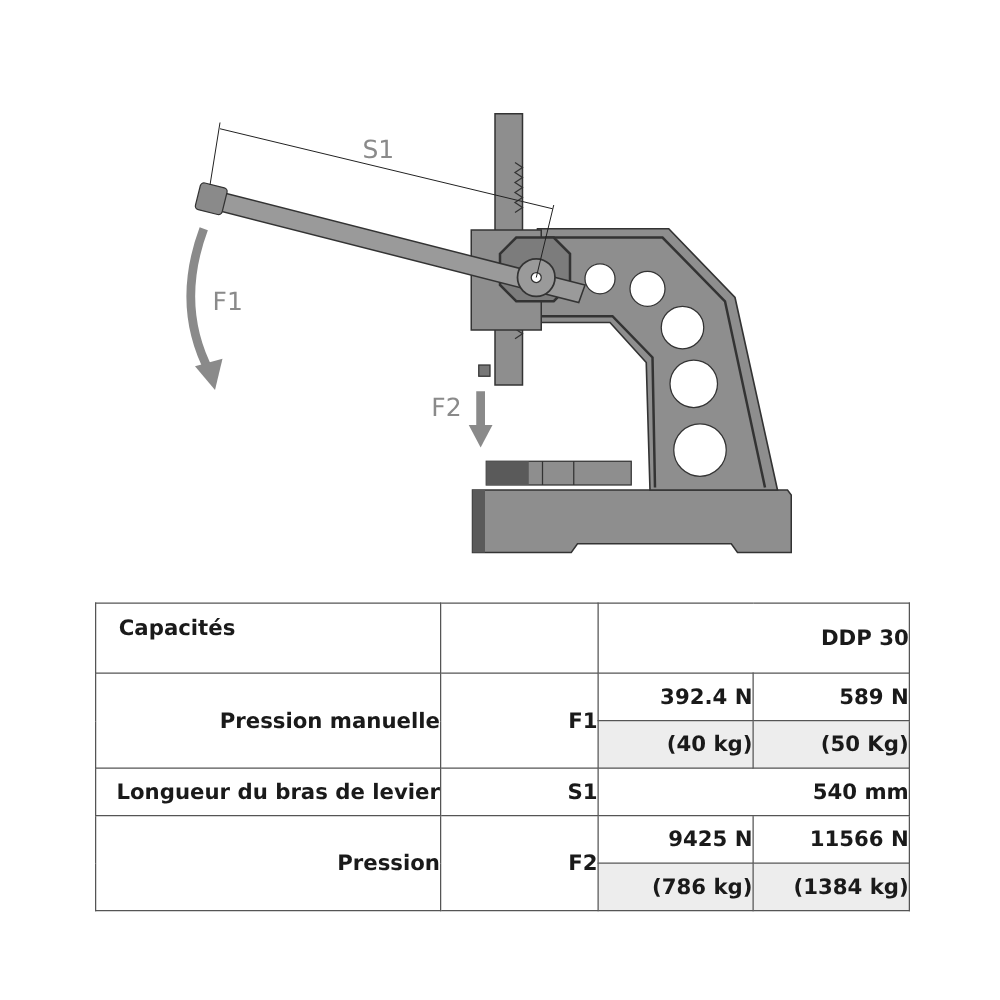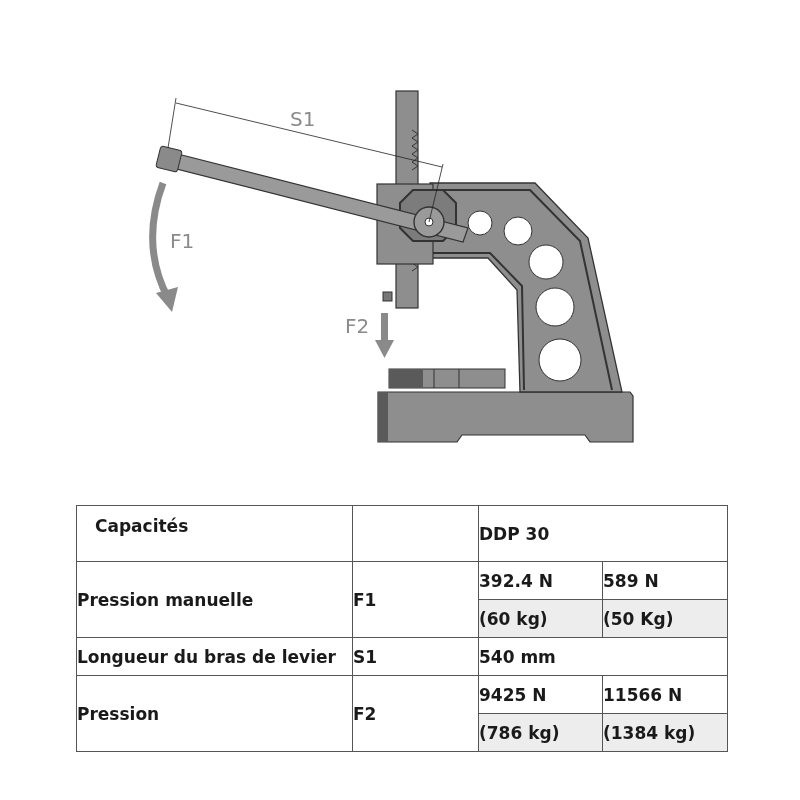--- a/index.html
+++ b/index.html
@@ -1,20 +1,20 @@
 <!DOCTYPE html>
 <html><head>
 <meta charset="utf-8">
 <style>
   html, body { margin:0; padding:0; background:#ffffff; }
   body { width:800px; height:800px; position:relative; overflow:hidden; font-family:"DejaVu Sans", sans-serif; color:#1a1a1a; }
   #drawing { position:absolute; left:0; top:0; width:800px; height:470px; }
-  #table-wrap { position:absolute; left:76px; top:505px; width:651px; }
+  #table-wrap { position:absolute; left:76px; top:482px; width:651px; }
   table { border-collapse:collapse; width:651px; table-layout:fixed; font-size:17px; }
-  td { border:1px solid #555; text-align:left; padding:0; }
+  td { border:1px solid #555; text-align:right; padding:0; }
   .hdr td { height:45px; }
   .sub td { height:37px;font-weight:bold; }
   td.shaded { background:#ededed; }
   .cap { text-align:left; padding-left:18px; font-weight:bold; vertical-align:top; padding-top:10px; }
   .model { font-weight:bold; }
   .lbl { font-family:"DejaVu Sans", sans-serif; fill:#8a8a8a; font-size:20px; }
 </style>
 </head>
 <body>
 
@@ -94,21 +94,21 @@
       <td></td>
       <td class="model" colspan="2">DDP 30</td>
     </tr>
     <tr class="sub">
       <td rowspan="2">Pression manuelle</td>
       <td rowspan="2">F1</td>
       <td>392.4 N</td>
       <td>589 N</td>
     </tr>
     <tr class="sub">
-      <td class="shaded">(60 kg)</td>
+      <td class="shaded">(40 kg)</td>
       <td class="shaded">(50 Kg)</td>
     </tr>
     <tr class="sub">
       <td>Longueur du bras de levier</td>
       <td>S1</td>
       <td colspan="2">540 mm</td>
     </tr>
     <tr class="sub">
       <td rowspan="2">Pression</td>
       <td rowspan="2">F2</td>

